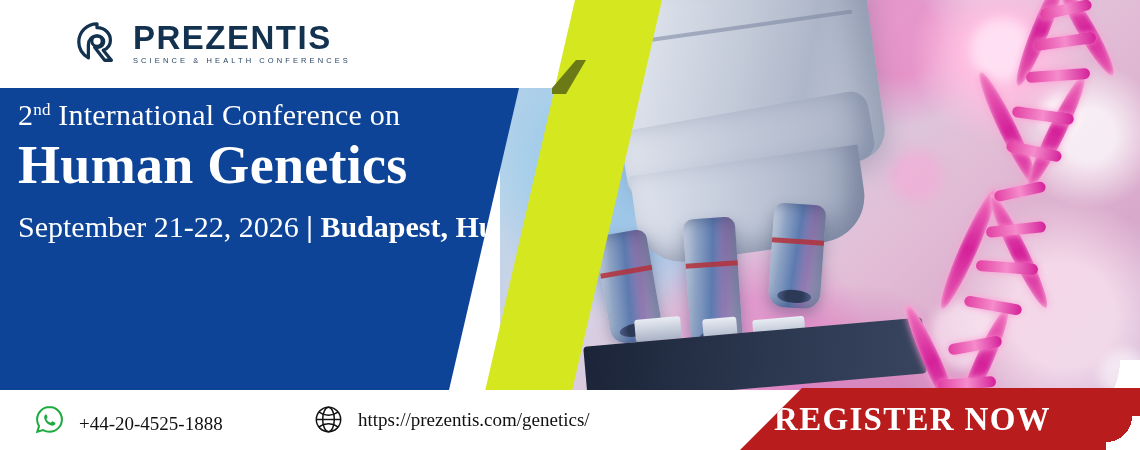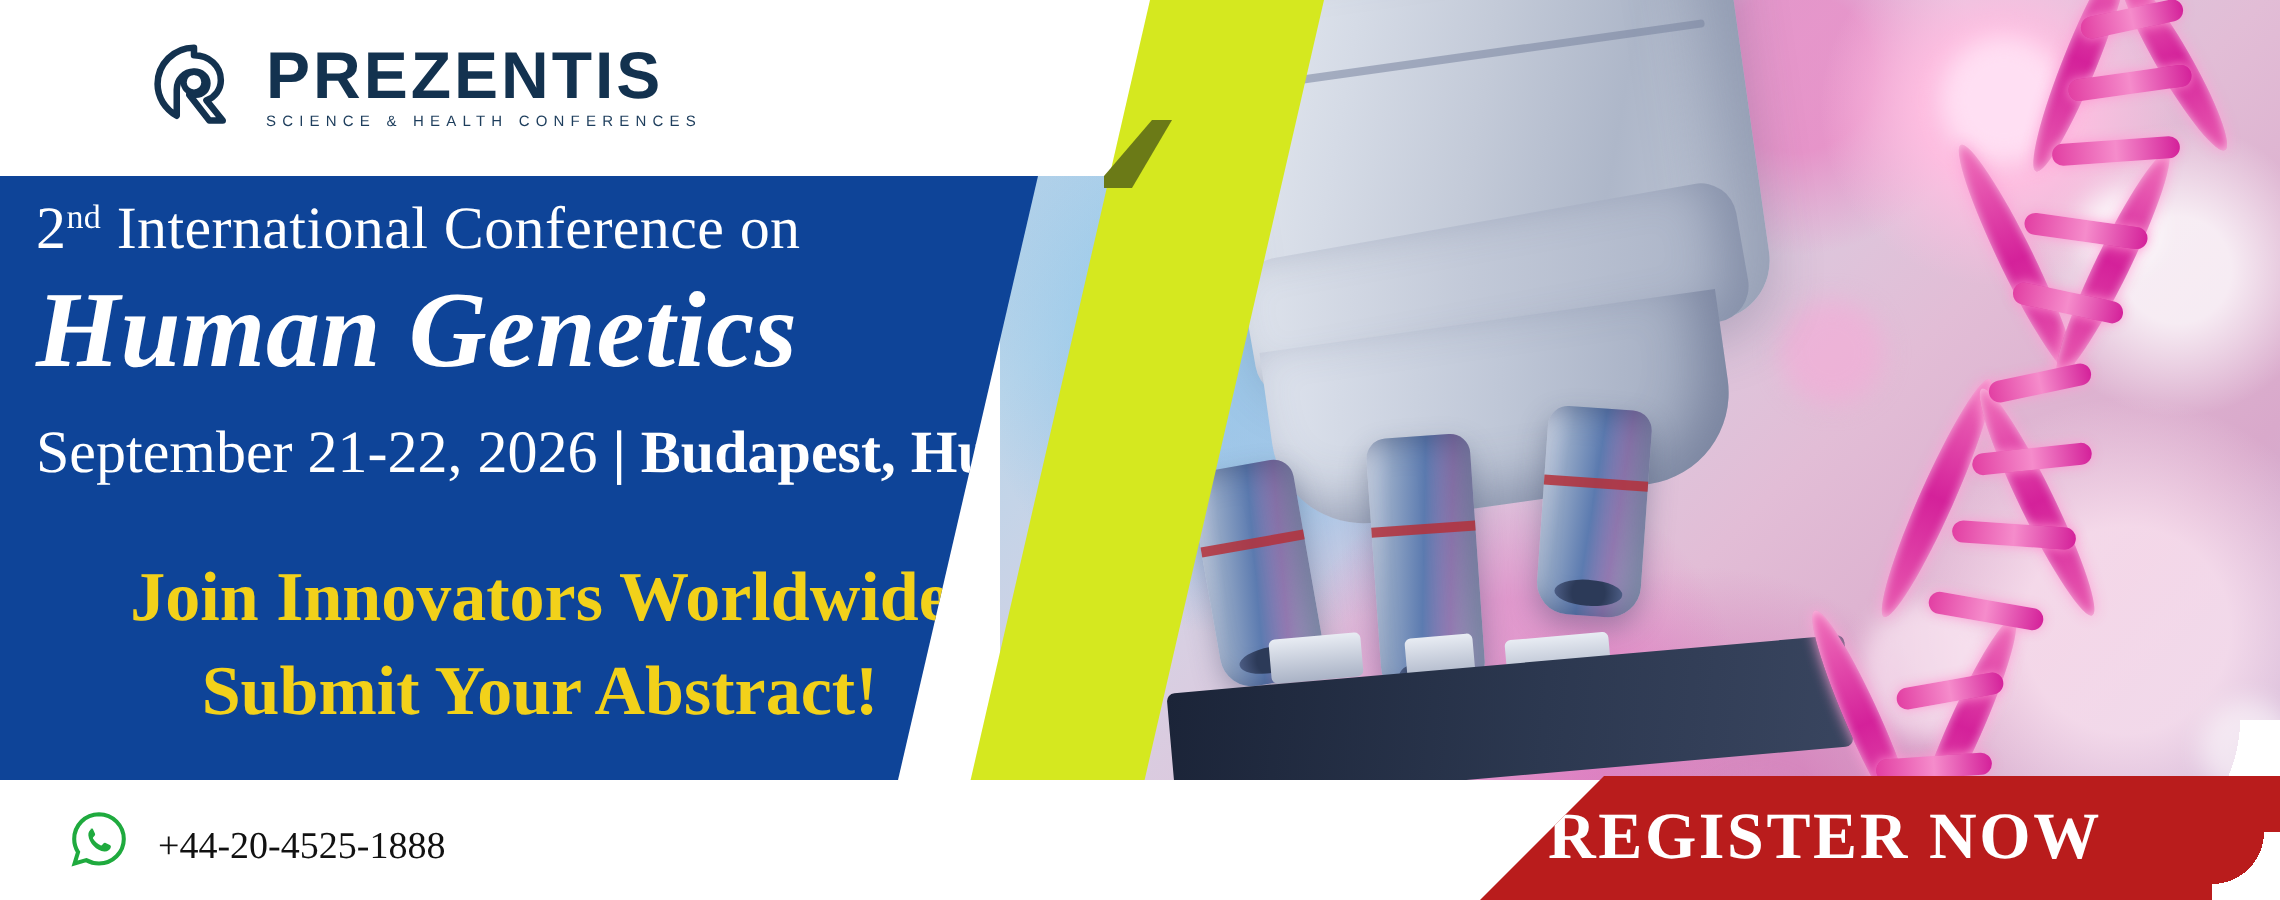--- a/index.html
+++ b/index.html
@@ -263,21 +263,20 @@
   }
   .line-sub sup { font-size: 17px; vertical-align: 10px; }
   .line-title {
     position: absolute;
     left: 18px;
     top: 46px;
     font-size: 54px;
     font-weight: bold;
     letter-spacing: .3px;
     white-space: nowrap;
-    font-style: italic;
   }
   .line-date {
     position: absolute;
     left: 18px;
     top: 122px;
     font-size: 30px;
     white-space: nowrap;
   }
   .line-date b { font-weight: bold; }
   .cta {
@@ -427,37 +426,43 @@
       </div>
 
       <div class="line-title">Human Genetics</div>
 
       <div class="line-date">
         <span>September 21-22, 2026</span>
         <b>|</b>
         <b>Budapest, Hungary</b>
       </div>
 
-      <div class="cta">
-        <div>Join Innovators Worldwide</div>
-        <div>Submit Your Abstract!</div>
-      </div>
     </div>
   </div>
 
   <div class="footer">
 
     <div class="contact contact-phone">
       <svg class="wa-icon" viewBox="0 0 32 32">
         <path d="M16 3.2 C8.9 3.2 3.2 8.9 3.2 16 c0 2.5.7 4.8 2 6.8 L3.4 28.6 l6-1.7 c1.9 1.1 4.2 1.7 6.6 1.7 C23.1 28.6 28.8 22.9 28.8 16 S23.1 3.2 16 3.2 Z" fill="none" stroke="#1faa3e" stroke-width="2.1"></path>
         <path d="M11.6 10.4 c.4-.1 1 0 1.3.6 l1 2.2 c.2.5.1.8-.2 1.1 l-.7.8 c-.2.3-.2.5 0 .8 .9 1.5 2.2 2.6 3.8 3.3 .4.2.6.1.8-.1 l.8-.9 c.3-.3.6-.4 1-.2 l2.2 1.1 c.5.3.6.7.5 1.1 -.3 1.4-1.8 2.3-3.3 2.2 -4.1-.4-7.9-4.3-8.3-8.4 -.1-1.5.7-2.9 2.1-3.6 Z" fill="#1faa3e"></path>
       </svg>
       <span>+44-20-4525-1888</span>
     </div>
 
+    <div class="contact contact-web">
+      <svg class="globe-icon" viewBox="0 0 32 32">
+        <circle cx="16" cy="16" r="12.6" fill="none" stroke="#111" stroke-width="1.5"></circle>
+        <ellipse cx="16" cy="16" rx="6" ry="12.6" fill="none" stroke="#111" stroke-width="1.5"></ellipse>
+        <line x1="3.4" y1="16" x2="28.6" y2="16" stroke="#111" stroke-width="1.5"></line>
+        <path d="M6.2 8.4 a 17 17 0 0 0 19.6 0" fill="none" stroke="#111" stroke-width="1.5"></path>
+        <path d="M6.2 23.6 a 17 17 0 0 1 19.6 0" fill="none" stroke="#111" stroke-width="1.5"></path>
+      </svg>
+      <span>https://prezentis.com/genetics/</span>
+    </div>
 
     <div class="register">
       <span>REGISTER NOW</span>
     </div>
     <div class="register-corner"></div>
   </div>
 
 </div>
 
 </body></html>

